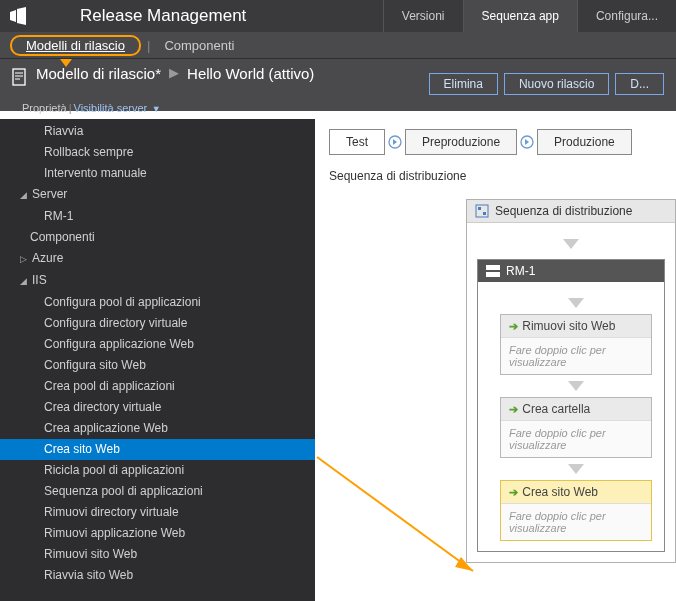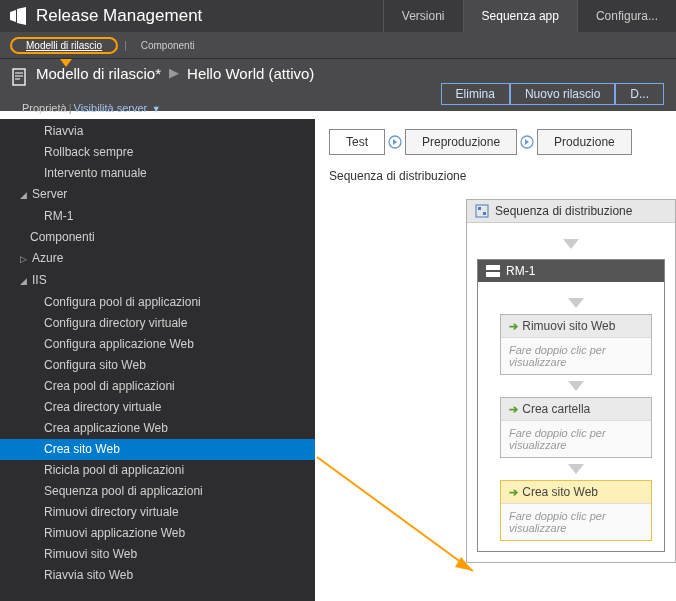--- a/index.html
+++ b/index.html
@@ -1,36 +1,36 @@
 <!DOCTYPE html>
 <html><head>
 <meta charset="utf-8">
 <style>
 * { margin: 0; padding: 0; box-sizing: border-box; font-family: "Segoe UI", Arial, sans-serif; }
 body { width: 676px; height: 601px; background: #fff; overflow: hidden; position: relative; }
 
-.titlebar { height: 32px; background: #3a3a3c; display: flex; align-items: center; color: #fff; }
+.titlebar { height: 32px; background: #3a3a3c; display: flex; align-items: center; color: #fff; gap: 44px; }
 .titlebar .logo { width: 20px; height: 20px; margin: 0 8px; display: flex; align-items: center; justify-content: center; }
 .titlebar .title { font-size: 17px; font-weight: 300; flex: 0 0 auto; }
 .titlebar .tabs { margin-left: auto; display: flex; height: 100%; }
 .titlebar .tab { padding: 0 18px; display: flex; align-items: center; color: #ccc; font-size: 12px; background: #3a3a3c; border-left: 1px solid #555; cursor: pointer; }
 .titlebar .tab.selected { background: #4a4a4c; color: #fff; }
 
-.subnav { height: 27px; background: #4a4a4c; display: flex; align-items: center; padding: 0 10px; color: #ccc; font-size: 10px; border-bottom: 1px solid #2d2d2d; }
+.subnav { height: 27px; background: #4a4a4c; display: flex; align-items: center; padding: 0 10px; color: #ccc; font-size: 13px; border-bottom: 1px solid #2d2d2d; }
 .subnav .navitem { padding: 2px 8px; cursor: pointer; }
 .subnav .navitem.active { color: #fff; text-decoration: underline; }
 .subnav .sep { margin: 0 6px; color: #888; }
 .highlight-box { border: 2px solid #ff9e00; border-radius: 10px; padding: 1px 6px; }
 .pointer-tri { position: absolute; left: 60px; top: 59px; width: 0; height: 0; border-left: 6px solid transparent; border-right: 6px solid transparent; border-top: 8px solid #ff9e00; }
 
 .header { height: 52px; background: #4a4a4c; display: flex; align-items: flex-start; padding: 6px 12px 0 12px; color: #fff; }
 .header .icon { width: 18px; height: 18px; margin-right: 6px; margin-top: 3px; }
 .header .crumb { font-size: 15px; }
 .header .arrow { color: #999; margin: 0 8px; font-size: 13px; }
-.header .buttons { margin-left: auto; display: flex; gap: 0; margin-top: 18px; }
+.header .buttons { margin-left: auto; display: flex; gap: 6px; margin-top: 8px; }
 .header .btn { background: #4a4a4c; border: 1px solid #7aa8e6; color: #cfe0f7; font-size: 12px; padding: 3px 14px; cursor: pointer; }
 .subheader { position: absolute; left: 22px; top: 102px; font-size: 11px; color: #ccc; display: flex; align-items: center; gap: 2px; }
 .subheader .sep2 { color: #888; }
 .subheader .link { color: #9fc2ef; cursor: pointer; }
 .subheader .dd { color: #9fc2ef; font-size: 9px; margin-left: 2px; }
 
 .main { position: absolute; top: 119px; left: 0; right: 0; bottom: 0; display: flex; }
 
 .toolbox { width: 315px; background: #2d2d30; color: #d0d0d0; font-size: 12px; display: flex; flex-direction: column; }
 .toolbox-header { background: #3a3a3c; padding: 6px 10px; font-size: 12px; color: #fff; border-bottom: 1px solid #222; }

